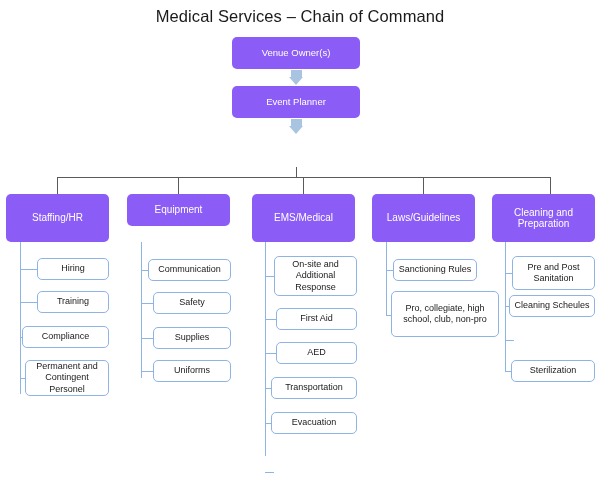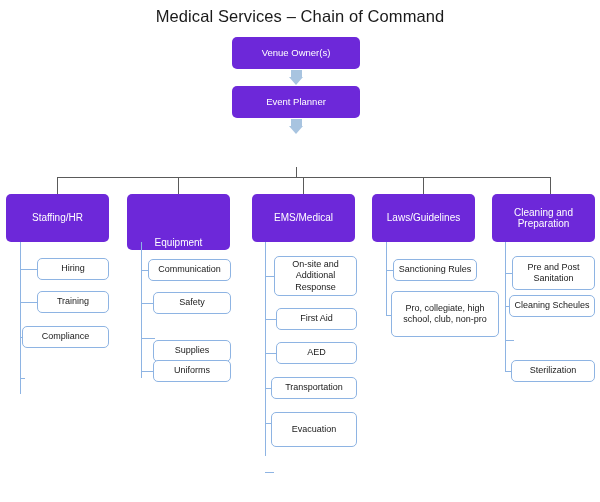--- a/index.html
+++ b/index.html
@@ -29,29 +29,29 @@
     text-align: center;
     font-size: 16.5px;
     color: #1a1a1a;
     letter-spacing: 0.1px;
   }
 
   
   .node-blue {
     position: absolute;
     box-sizing: border-box;
-    background: #6d28d9;
+    background: #8b5cf6;
     border-radius: 5px;
     color: #ffffff;
     display: flex;
     align-items: center;
     justify-content: center;
     text-align: center;
     line-height: 1.15;
-    padding: 2px 4px;
+    padding: 16px 4px;
   }
   .node-top {
     font-size: 9.5px;
   }
   .node-dept {
     font-size: 10px;
   }
 
   
   .node-leaf {
@@ -149,38 +149,41 @@
   <div class="node-leaf" style="left:37px; top:291px; width:72px; height:22px;">
     <span>Training</span>
   </div>
 
   <div class="stub" style="left:20px; top:337px; width:17px;"></div>
   <div class="node-leaf" style="left:22px; top:326px; width:87px; height:22px;">
     <span>Compliance</span>
   </div>
 
   <div class="stub" style="left:20px; top:378px; width:5px;"></div>
-
-  <div class="node-blue node-dept" style="left:127px; top:194px; width:103px; height:56px;align-items:flex-end;">
+  <div class="node-leaf" style="left:25px; top:360px; width:84px; height:36px;">
+    <span>Permanent and Contingent Personel</span>
+  </div>
+
+  <div class="node-blue node-dept" style="left:127px; top:194px; width:103px; height:32px;">
     <span>Equipment</span>
   </div>
   <div class="spine" style="left:141px; top:242px; height:136px;"></div>
 
   <div class="stub" style="left:141px; top:270px; width:14px;"></div>
   <div class="node-leaf" style="left:148px; top:259px; width:83px; height:22px;">
     <span>Communication</span>
   </div>
 
   <div class="stub" style="left:141px; top:303px; width:14px;"></div>
   <div class="node-leaf" style="left:153px; top:292px; width:78px; height:22px;">
     <span>Safety</span>
   </div>
 
   <div class="stub" style="left:141px; top:338px; width:14px;"></div>
-  <div class="node-leaf" style="left:153px; top:327px; width:78px; height:22px;margin-top:13px;">
+  <div class="node-leaf" style="left:153px; top:327px; width:78px; height:22px;">
     <span>Supplies</span>
   </div>
 
   <div class="stub" style="left:141px; top:371px; width:14px;"></div>
   <div class="node-leaf" style="left:153px; top:360px; width:78px; height:22px;">
     <span>Uniforms</span>
   </div>
 
   <div class="node-blue node-dept" style="left:252px; top:194px; width:103px; height:48px;">
     <span>EMS/Medical</span>
@@ -201,21 +204,21 @@
   <div class="node-leaf" style="left:276px; top:342px; width:81px; height:22px;">
     <span>AED</span>
   </div>
 
   <div class="stub" style="left:265px; top:388px; width:9px;"></div>
   <div class="node-leaf" style="left:271px; top:377px; width:86px; height:22px;">
     <span>Transportation</span>
   </div>
 
   <div class="stub" style="left:265px; top:423px; width:9px;"></div>
-  <div class="node-leaf" style="left:271px; top:412px; width:86px; height:35px;">
+  <div class="node-leaf" style="left:271px; top:412px; width:86px; height:22px;">
     <span>Evacuation</span>
   </div>
 
   <div class="stub" style="left:265px; top:472px; width:9px;"></div>
 
   <div class="node-blue node-dept" style="left:372px; top:194px; width:103px; height:48px;">
     <span>Laws/Guidelines</span>
   </div>
   <div class="spine" style="left:386px; top:242px; height:74px;"></div>
 

